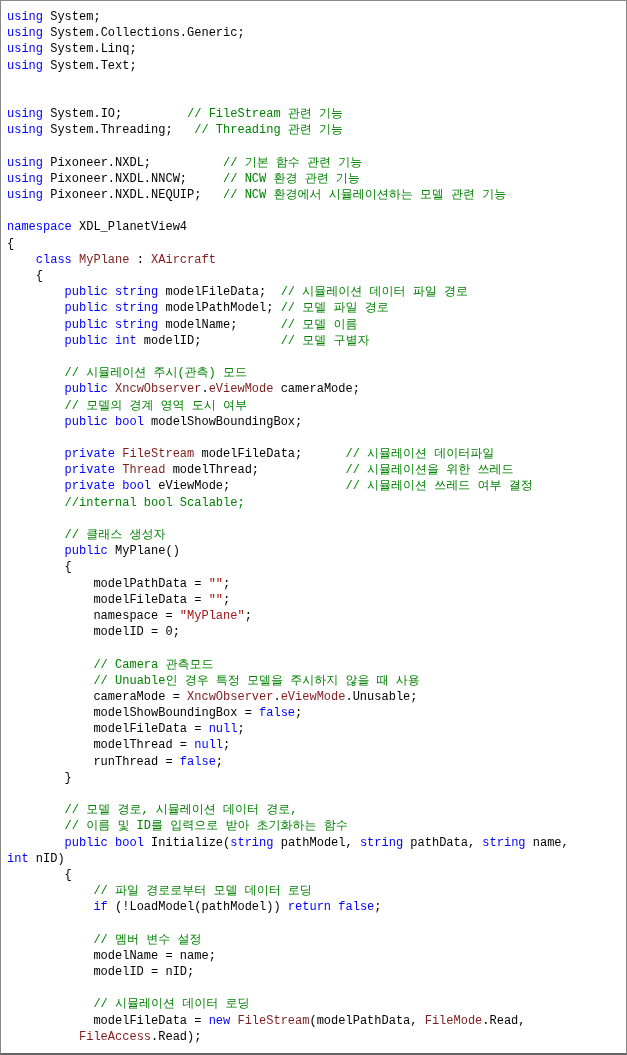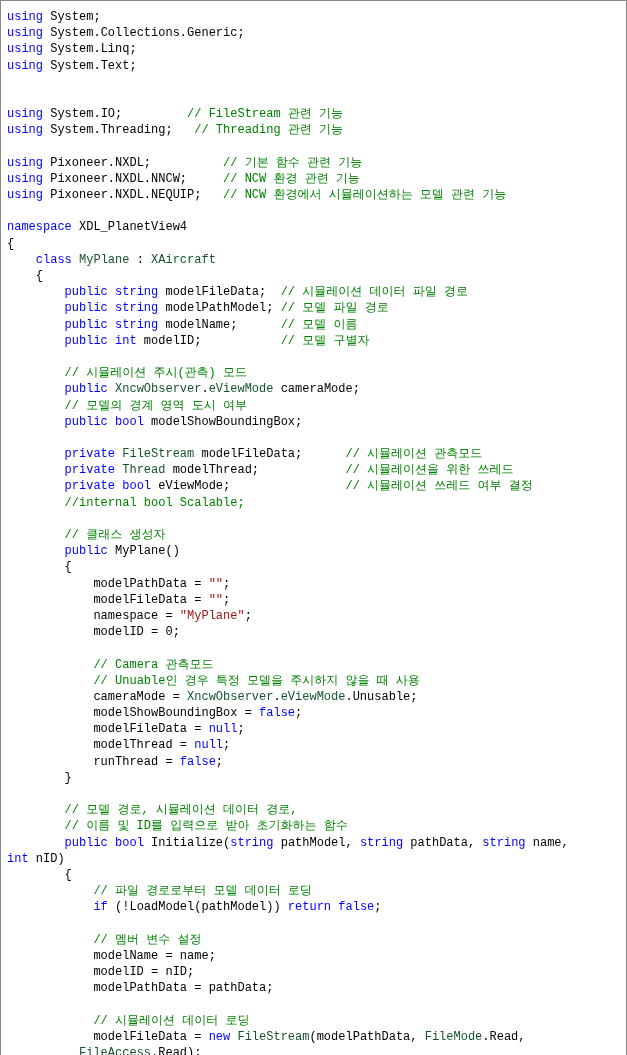--- a/index.html
+++ b/index.html
@@ -15,21 +15,21 @@
   border: 1px solid #888;
   border-bottom: 2px solid #666;
   padding: 8px 6px;
   box-sizing: border-box;
   width: 627px;
   min-height: 1055px;
   white-space: pre;
   overflow: hidden;
 }
 .kw { color: #0000ff; }
-.type { color: #14532d; }
+.type { color: #7f1d1d; }
 .str { color: #a31515; }
 .comment { color: #008000; }
 .plain { color: #000; }
 </style>
 </head>
 <body>
 
 <div class="code-container" id="code-target"><span class="kw">using</span><span class="plain"> System;
 </span><span class="kw">using</span><span class="plain"> System.Collections.Generic;
 </span><span class="kw">using</span><span class="plain"> System.Linq;
@@ -50,21 +50,21 @@
 </span><span class="plain">        </span><span class="kw">public</span><span class="plain"> </span><span class="kw">string</span><span class="plain"> modelFileData;  </span><span class="comment">// 시뮬레이션 데이터 파일 경로</span><span class="plain">
 </span><span class="plain">        </span><span class="kw">public</span><span class="plain"> </span><span class="kw">string</span><span class="plain"> modelPathModel; </span><span class="comment">// 모델 파일 경로</span><span class="plain">
 </span><span class="plain">        </span><span class="kw">public</span><span class="plain"> </span><span class="kw">string</span><span class="plain"> modelName;      </span><span class="comment">// 모델 이름</span><span class="plain">
 </span><span class="plain">        </span><span class="kw">public</span><span class="plain"> </span><span class="kw">int</span><span class="plain"> modelID;           </span><span class="comment">// 모델 구별자</span><span class="plain">
 </span><span class="plain">
 </span><span class="plain">        </span><span class="comment">// 시뮬레이션 주시(관측) 모드</span><span class="plain">
 </span><span class="plain">        </span><span class="kw">public</span><span class="plain"> </span><span class="type">XncwObserver</span><span class="plain">.</span><span class="type">eViewMode</span><span class="plain"> cameraMode;
 </span><span class="plain">        </span><span class="comment">// 모델의 경계 영역 도시 여부</span><span class="plain">
 </span><span class="plain">        </span><span class="kw">public</span><span class="plain"> </span><span class="kw">bool</span><span class="plain"> modelShowBoundingBox;
 </span><span class="plain">
-</span><span class="plain">        </span><span class="kw">private</span><span class="plain"> </span><span class="type">FileStream</span><span class="plain"> modelFileData;      </span><span class="comment">// 시뮬레이션 관측모드</span><span class="plain">
+</span><span class="plain">        </span><span class="kw">private</span><span class="plain"> </span><span class="type">FileStream</span><span class="plain"> modelFileData;      </span><span class="comment">// 시뮬레이션 데이터파일</span><span class="plain">
 </span><span class="plain">        </span><span class="kw">private</span><span class="plain"> </span><span class="type">Thread</span><span class="plain"> modelThread;            </span><span class="comment">// 시뮬레이션을 위한 쓰레드</span><span class="plain">
 </span><span class="plain">        </span><span class="kw">private</span><span class="plain"> </span><span class="kw">bool</span><span class="plain"> eViewMode;                </span><span class="comment">// 시뮬레이션 쓰레드 여부 결정</span><span class="plain">
 </span><span class="plain">        </span><span class="comment">//internal bool Scalable;</span><span class="plain">
 </span><span class="plain">
 </span><span class="plain">        </span><span class="comment">// 클래스 생성자</span><span class="plain">
 </span><span class="plain">        </span><span class="kw">public</span><span class="plain"> MyPlane()
 </span><span class="plain">        {
 </span><span class="plain">            modelPathData = </span><span class="str">""</span><span class="plain">;
 </span><span class="plain">            modelFileData = </span><span class="str">""</span><span class="plain">;
 </span><span class="plain">            namespace = </span><span class="str">"MyPlane"</span><span class="plain">;
@@ -83,18 +83,17 @@
 </span><span class="plain">        </span><span class="comment">// 이름 및 ID를 입력으로 받아 초기화하는 함수</span><span class="plain">
 </span><span class="plain">        </span><span class="kw">public</span><span class="plain"> </span><span class="kw">bool</span><span class="plain"> Initialize(</span><span class="kw">string</span><span class="plain"> pathModel, </span><span class="kw">string</span><span class="plain"> pathData, </span><span class="kw">string</span><span class="plain"> name, 
 </span><span class="kw">int</span><span class="plain"> nID)
 </span><span class="plain">        {
 </span><span class="plain">            </span><span class="comment">// 파일 경로로부터 모델 데이터 로딩</span><span class="plain">
 </span><span class="plain">            </span><span class="kw">if</span><span class="plain"> (!LoadModel(pathModel)) </span><span class="kw">return</span><span class="plain"> </span><span class="kw">false</span><span class="plain">;
 </span><span class="plain">
 </span><span class="plain">            </span><span class="comment">// 멤버 변수 설정</span><span class="plain">
 </span><span class="plain">            modelName = name;
 </span><span class="plain">            modelID = nID;
-</span><span class="plain">            modelPathData = pathData;
 </span><span class="plain">
 </span><span class="plain">            </span><span class="comment">// 시뮬레이션 데이터 로딩</span><span class="plain">
 </span><span class="plain">            modelFileData = </span><span class="kw">new</span><span class="plain"> </span><span class="type">FileStream</span><span class="plain">(modelPathData, </span><span class="type">FileMode</span><span class="plain">.Read, 
 </span><span class="plain">          </span><span class="type">FileAccess</span><span class="plain">.Read);
 </span></div>
 
 </body></html>

